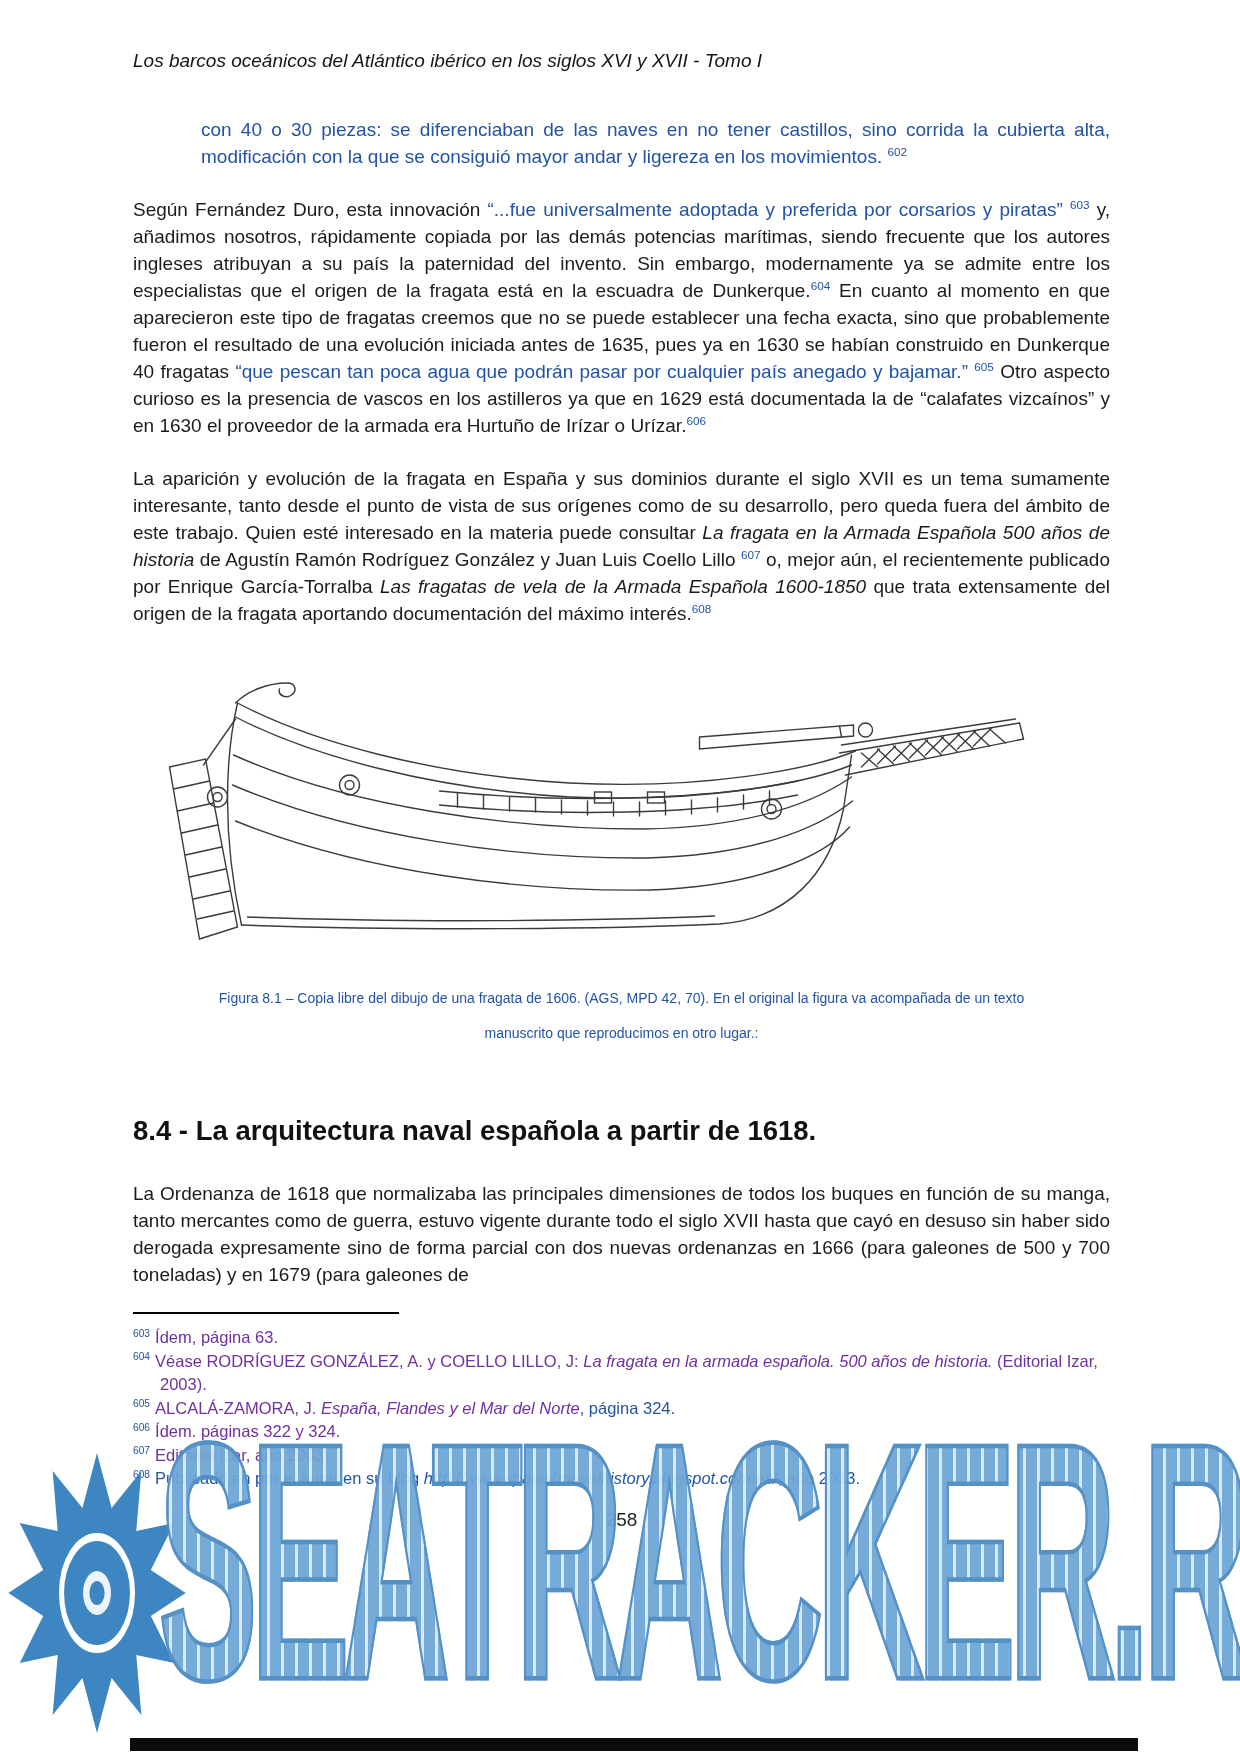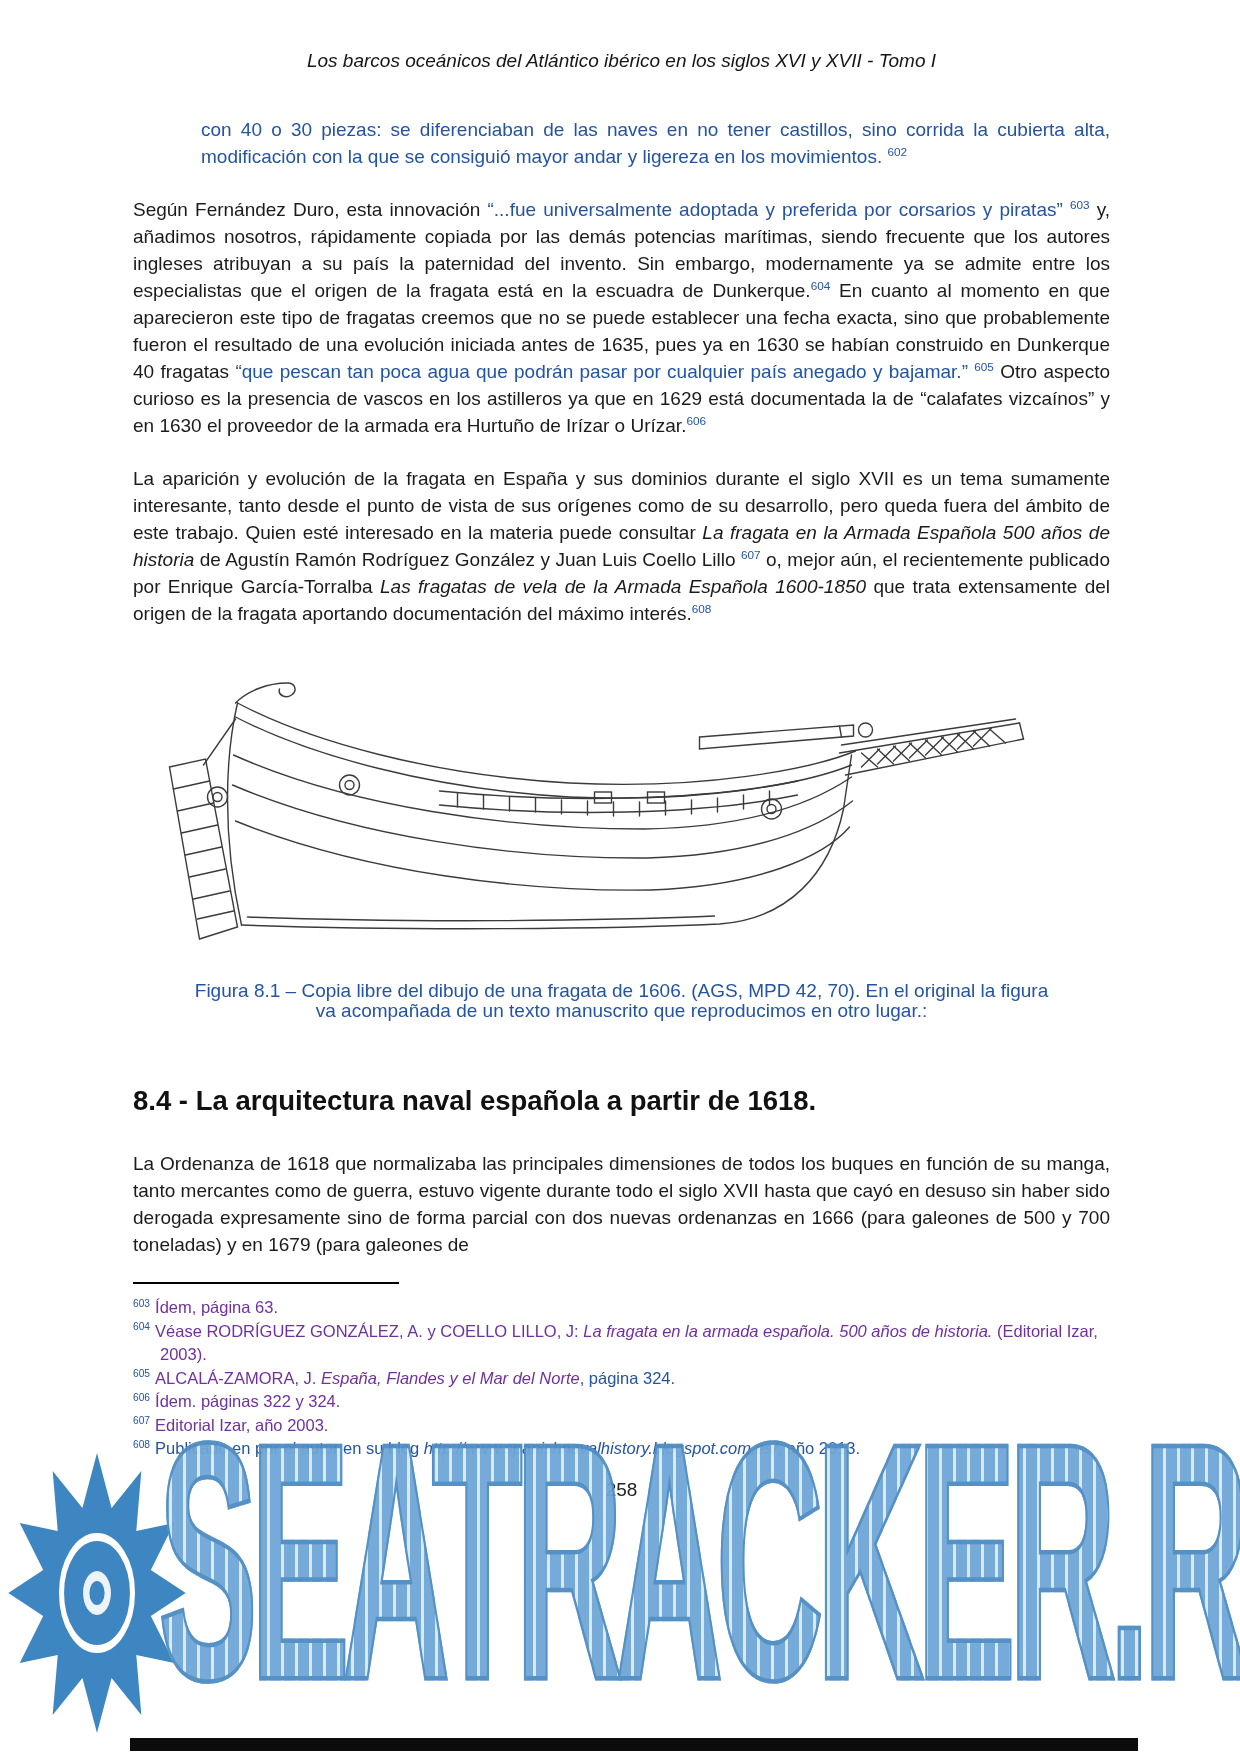--- a/index.html
+++ b/index.html
@@ -11,34 +11,34 @@
   }
   *{margin:0;padding:0;box-sizing:border-box;}
   body{background:#888;}
   .page{
     width:1240px;height:1754px;position:relative;margin:0 auto;
     background:#ffffff;overflow:hidden;
     font-family:"Liberation Sans",sans-serif;color:var(--ink);
   }
   .content{padding:50px 130px 0 133px;}
   .running-header{
-    text-align:center;font-style:italic;font-size:19px;color:#161616;
+    text-align:left;font-style:italic;font-size:19px;color:#161616;
   }
   .para{
     font-size:19px;line-height:27px;text-align:justify;margin-top:26px;color:var(--ink);
   }
   .p-indent{margin-left:68px;margin-top:44px;}
   .blue{color:var(--blue);}
   .purple{color:var(--purple);}
   .i{font-style:italic;}
   sup{font-size:0.62em;line-height:0;vertical-align:super;}
   figure{margin-top:34px;}
   .ship-wrap{width:905px;margin-left:4px;}
   figcaption{
-    font-size:19px;line-height:20px;color:var(--blue);text-align:center;
+    font-size:14px;line-height:35px;color:var(--blue);text-align:center;
     margin-top:24px;padding:0 58px;
   }
   h2.section-heading{
     font-size:27.5px;font-weight:bold;color:#111;margin-top:64px;
   }
   h2.section-heading + .para{margin-top:33px;}
   .footnote-sep{
     width:266px;border-top:2px solid #000;margin-top:24px;
   }
   .footnotes{margin-top:12px;font-size:16.5px;line-height:23.5px;}

